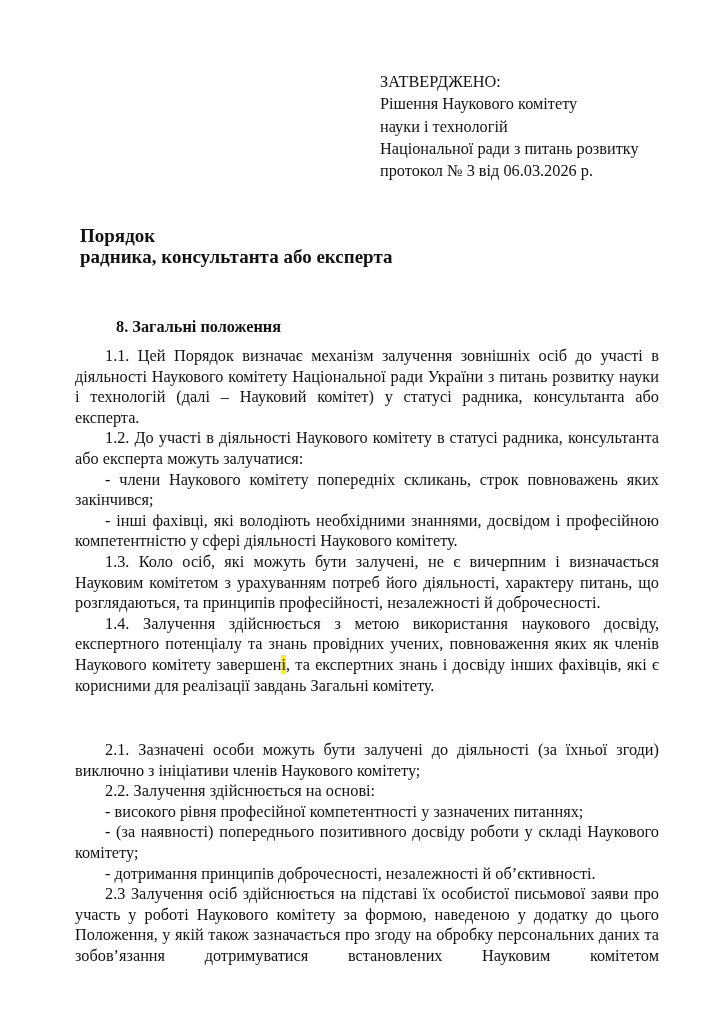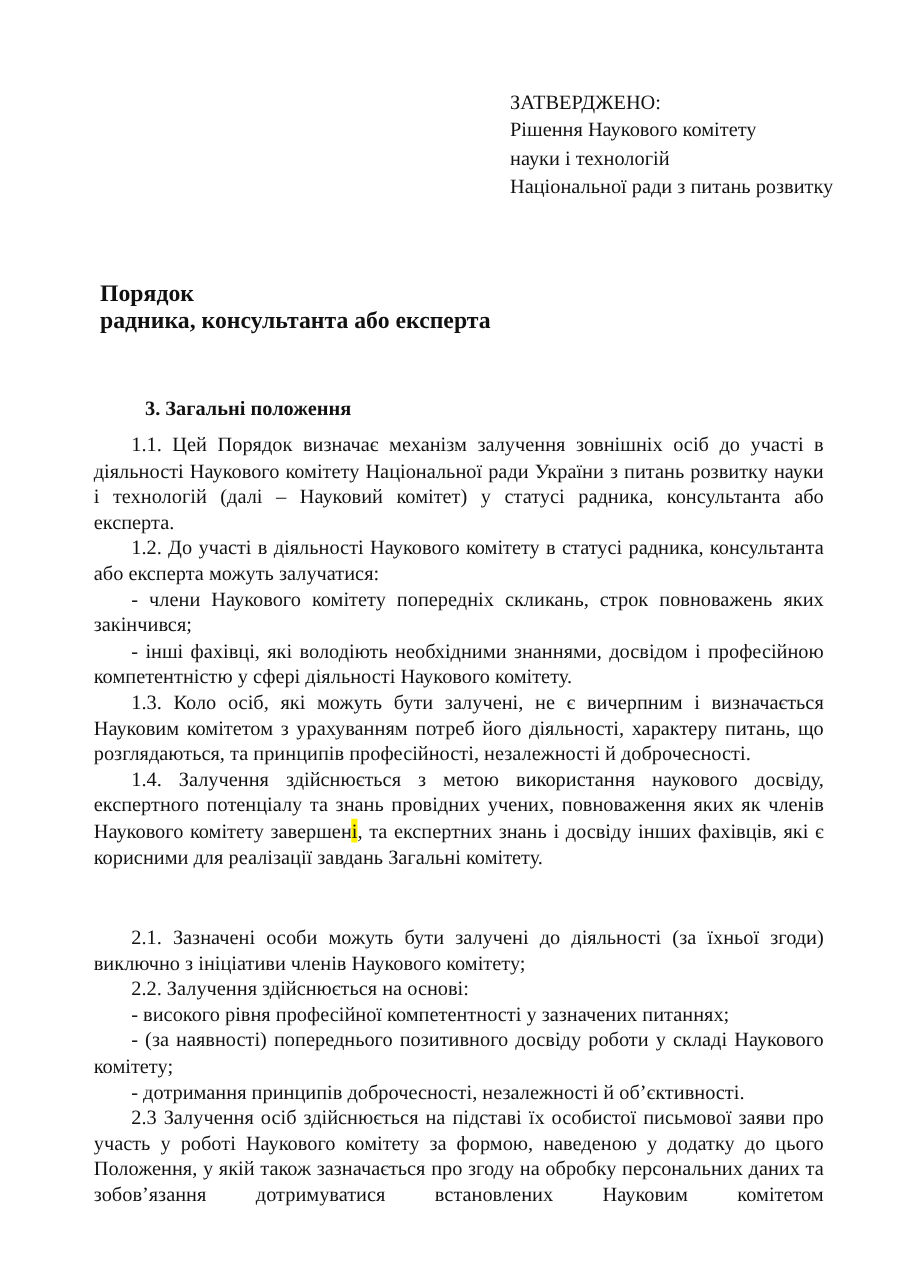--- a/index.html
+++ b/index.html
@@ -1,46 +1,47 @@
 <!DOCTYPE html>
 <html><head>
 <meta charset="utf-8">
 <style>
   html, body { margin: 0; padding: 0; background: #ffffff; }
   body { width: 724px; height: 1024px; overflow: hidden; position: relative;
          font-family: "Liberation Serif", "DejaVu Serif", serif; color: #111; }
   .page { position: absolute; left: 0; top: 0; width: 724px; height: 1024px; background: #fff; }
   .approval { position: absolute; left: 380px; top: 71px; font-size: 16.3px; line-height: 22.3px; }
-  .approval div { white-space: nowrap; margin-left: 28px; }
+  .approval div { white-space: nowrap; }
   .title { position: absolute; left: 80px; width: 564px; top: 226px; text-align: left;
            font-weight: bold; font-size: 19px; line-height: 20.5px; }
   .section-h { position: absolute; left: 116px; font-weight: bold; font-size: 16.3px; }
   .body-text { position: absolute; left: 75px; width: 584px; font-size: 16.3px; line-height: 20.6px; }
   .p { text-align: justify; text-align-last: left; margin: 0; }
   .ind { text-indent: 30px; }
   .hl { background: #fff200; }
 </style>
 </head>
 <body>
 
 <div class="page">
 
   <div class="approval">
     <div>ЗАТВЕРДЖЕНО:</div>
     <div>Рішення Наукового комітету</div>
     <div>науки і технологій</div>
     <div>Національної ради з питань розвитку</div>
+    <div>протокол № 3 від 06.03.2026 р.</div>
   </div>
 
   <div class="title">
     <div>Порядок</div>
     <div>радника, консультанта або експерта</div>
   </div>
 
-  <div class="section-h" style="top:317px;">3. Загальні положення</div>
+  <div class="section-h" style="top:317px;">8. Загальні положення</div>
 
   <div class="body-text" style="top:346px;">
     <p class="p ind">1.1. Цей Порядок визначає механізм залучення зовнішніх осіб до участі в діяльності Наукового комітету Національної ради України з питань розвитку науки і технологій (далі – Науковий комітет) у статусі радника, консультанта або експерта.</p>
     <p class="p ind">1.2. До участі в діяльності Наукового комітету в статусі радника, консультанта або експерта можуть залучатися:</p>
     <p class="p ind">- члени Наукового комітету попередніх скликань, строк повноважень яких закінчився;</p>
     <p class="p ind">- інші фахівці, які володіють необхідними знаннями, досвідом і професійною компетентністю у сфері діяльності Наукового комітету.</p>
     <p class="p ind">1.3. Коло осіб, які можуть бути залучені, не є вичерпним і визначається Науковим комітетом з урахуванням потреб його діяльності, характеру питань, що розглядаються, та принципів професійності, незалежності й доброчесності.</p>
     <p class="p ind"><span>1.4. Залучення здійснюється з метою використання наукового досвіду, експертного потенціалу та знань провідних учених, повноваження яких як членів Наукового комітету заверше</span><span>н</span><span class="hl">і</span><span>, та експертних знань і досвіду інших фахівців, які є корисними для реалізації завдань Загальні комітету.</span></p>
   </div>
 

